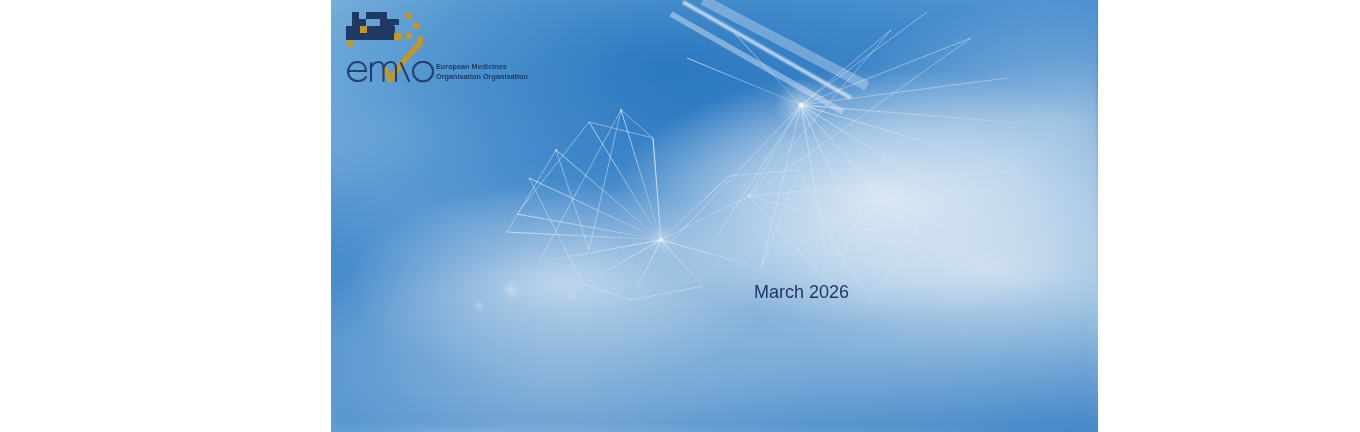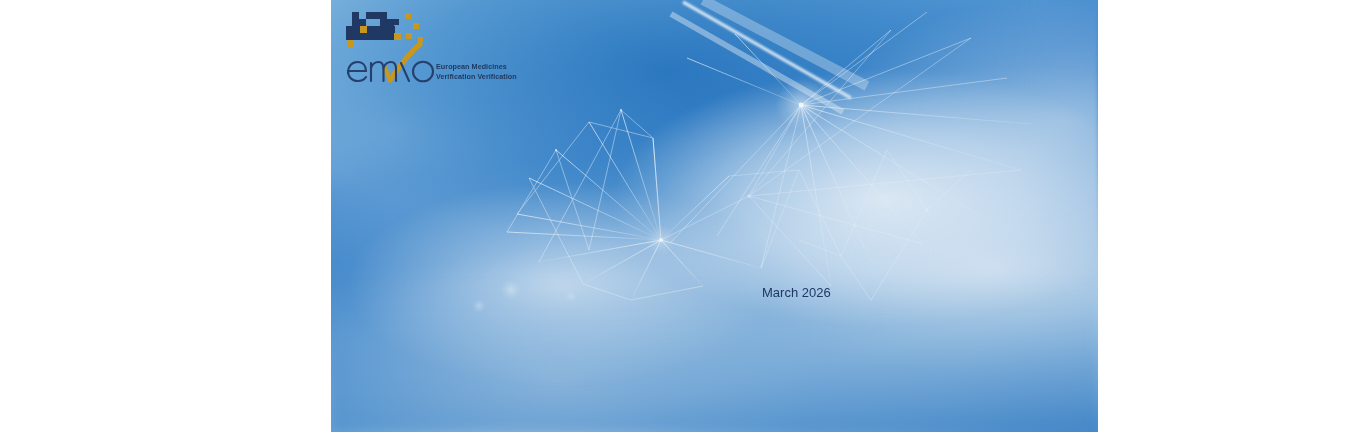--- a/index.html
+++ b/index.html
@@ -117,23 +117,23 @@
     letter-spacing: -0.2px;
     font-family: "Liberation Sans", sans-serif;
     text-shadow: 0 0 1px rgba(31,56,100,0.18);
   }
   #slide-title .sub-s {
     font-size: 18px;
     font-weight: bold;
     vertical-align: baseline;
   }
   #slide-subtitle {
-    margin: 13px 0 0 8px;
+    margin: 13px 0 0 0;
     color: #1f3864;
-    font-size: 13px;
+    font-size: 18px;
     font-weight: normal;
     line-height: 17px;
     font-family: "Liberation Sans", sans-serif;
   }
 </style>
 </head>
 <body>
 
 <div id="page">
 
@@ -296,21 +296,21 @@
         <path d="M27 26 C28.5 21.5 32 20 34.5 20 C37.5 20 39.5 22.5 39.5 27 L39.5 39" stroke="#24406e" stroke-width="2.1" fill="none" stroke-linecap="round"></path>
         <path d="M39.5 26 C41 21.5 44.5 20 47 20 C50 20 52 22.5 52 27 L52 39" stroke="#24406e" stroke-width="2.1" fill="none" stroke-linecap="round"></path>
 
         <path d="M57 21 L65 39" stroke="#24406e" stroke-width="2.1" fill="none" stroke-linecap="round"></path>
 
         <ellipse cx="79" cy="29.5" rx="10" ry="9.8" stroke="#24406e" stroke-width="2.1" fill="none"></ellipse>
       </svg>
 
       <div id="logo-tagline">
         <div>European Medicines</div>
-        <div>Verification Verification</div>
+        <div>Organisation Organisation</div>
       </div>
     </div>
 
     <div id="title-block">
       <p id="slide-subtitle">March 2026</p>
     </div>
 
   </div>
 </div>
 

